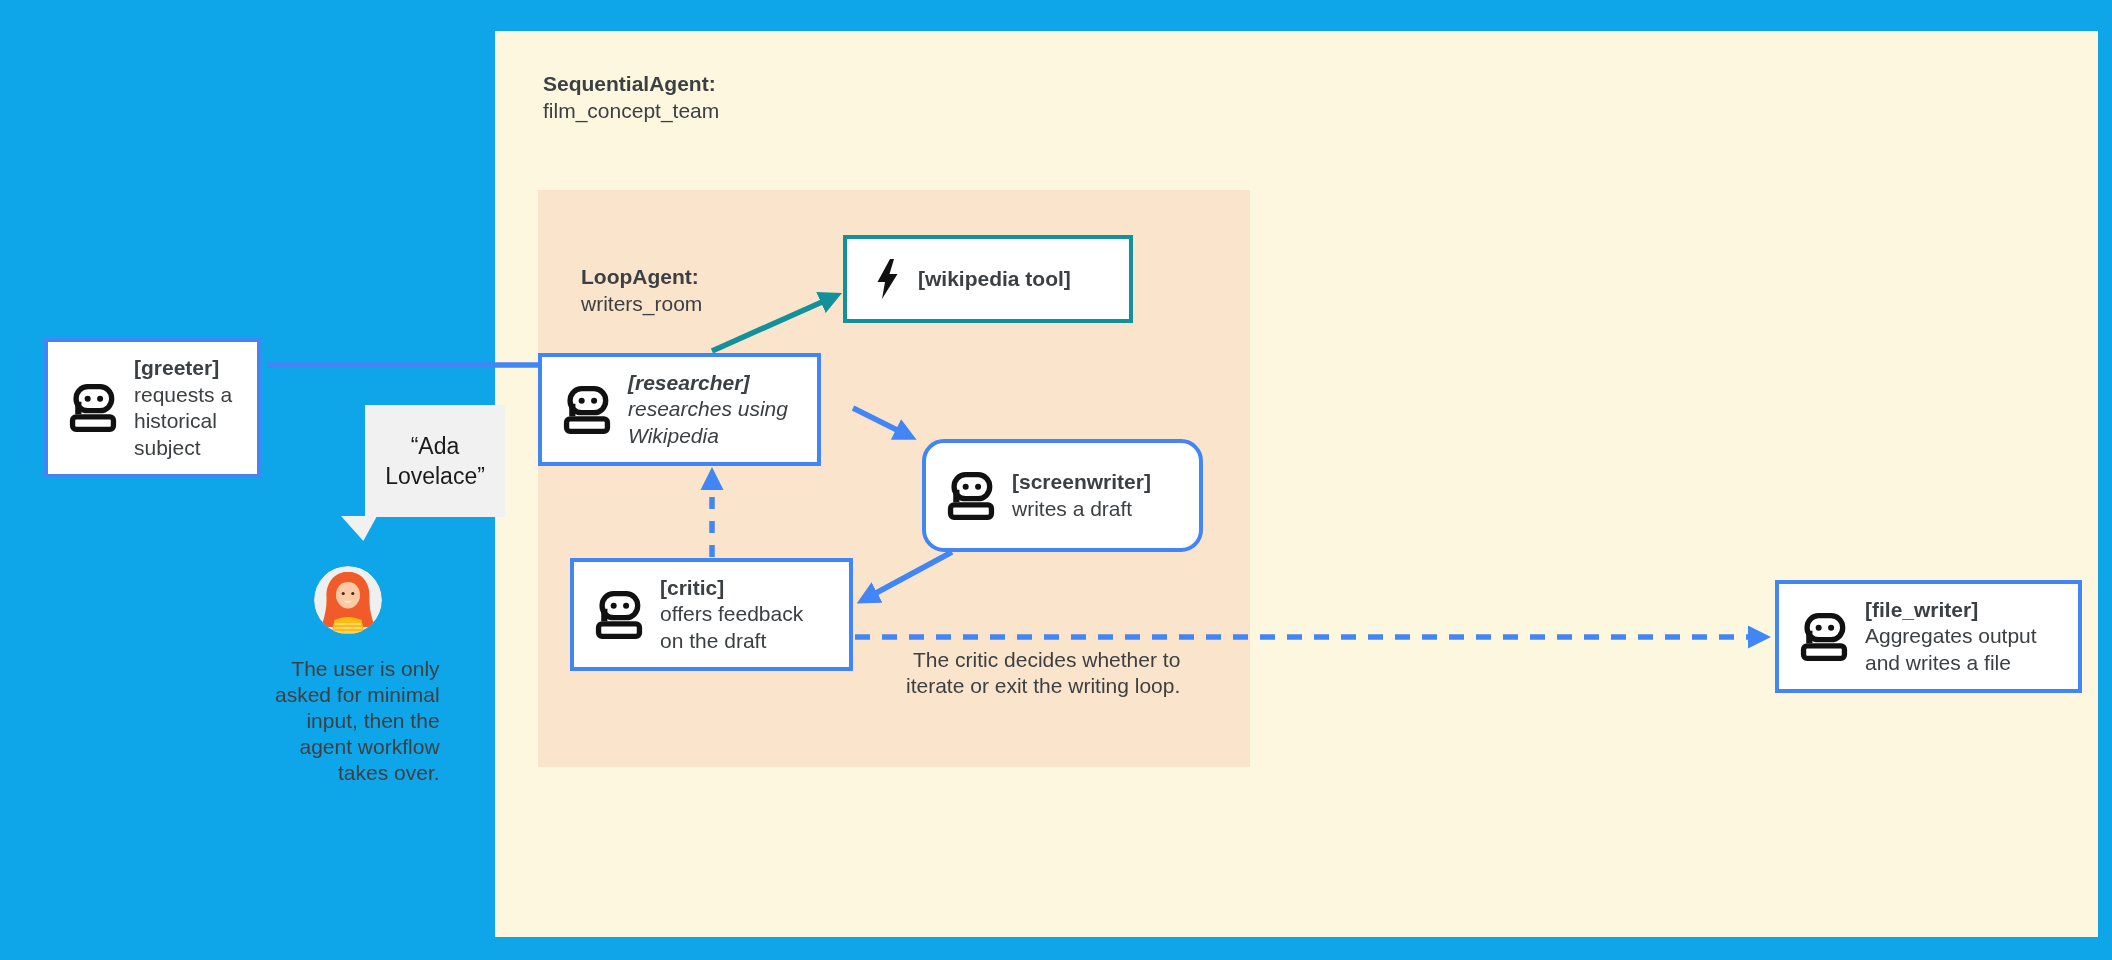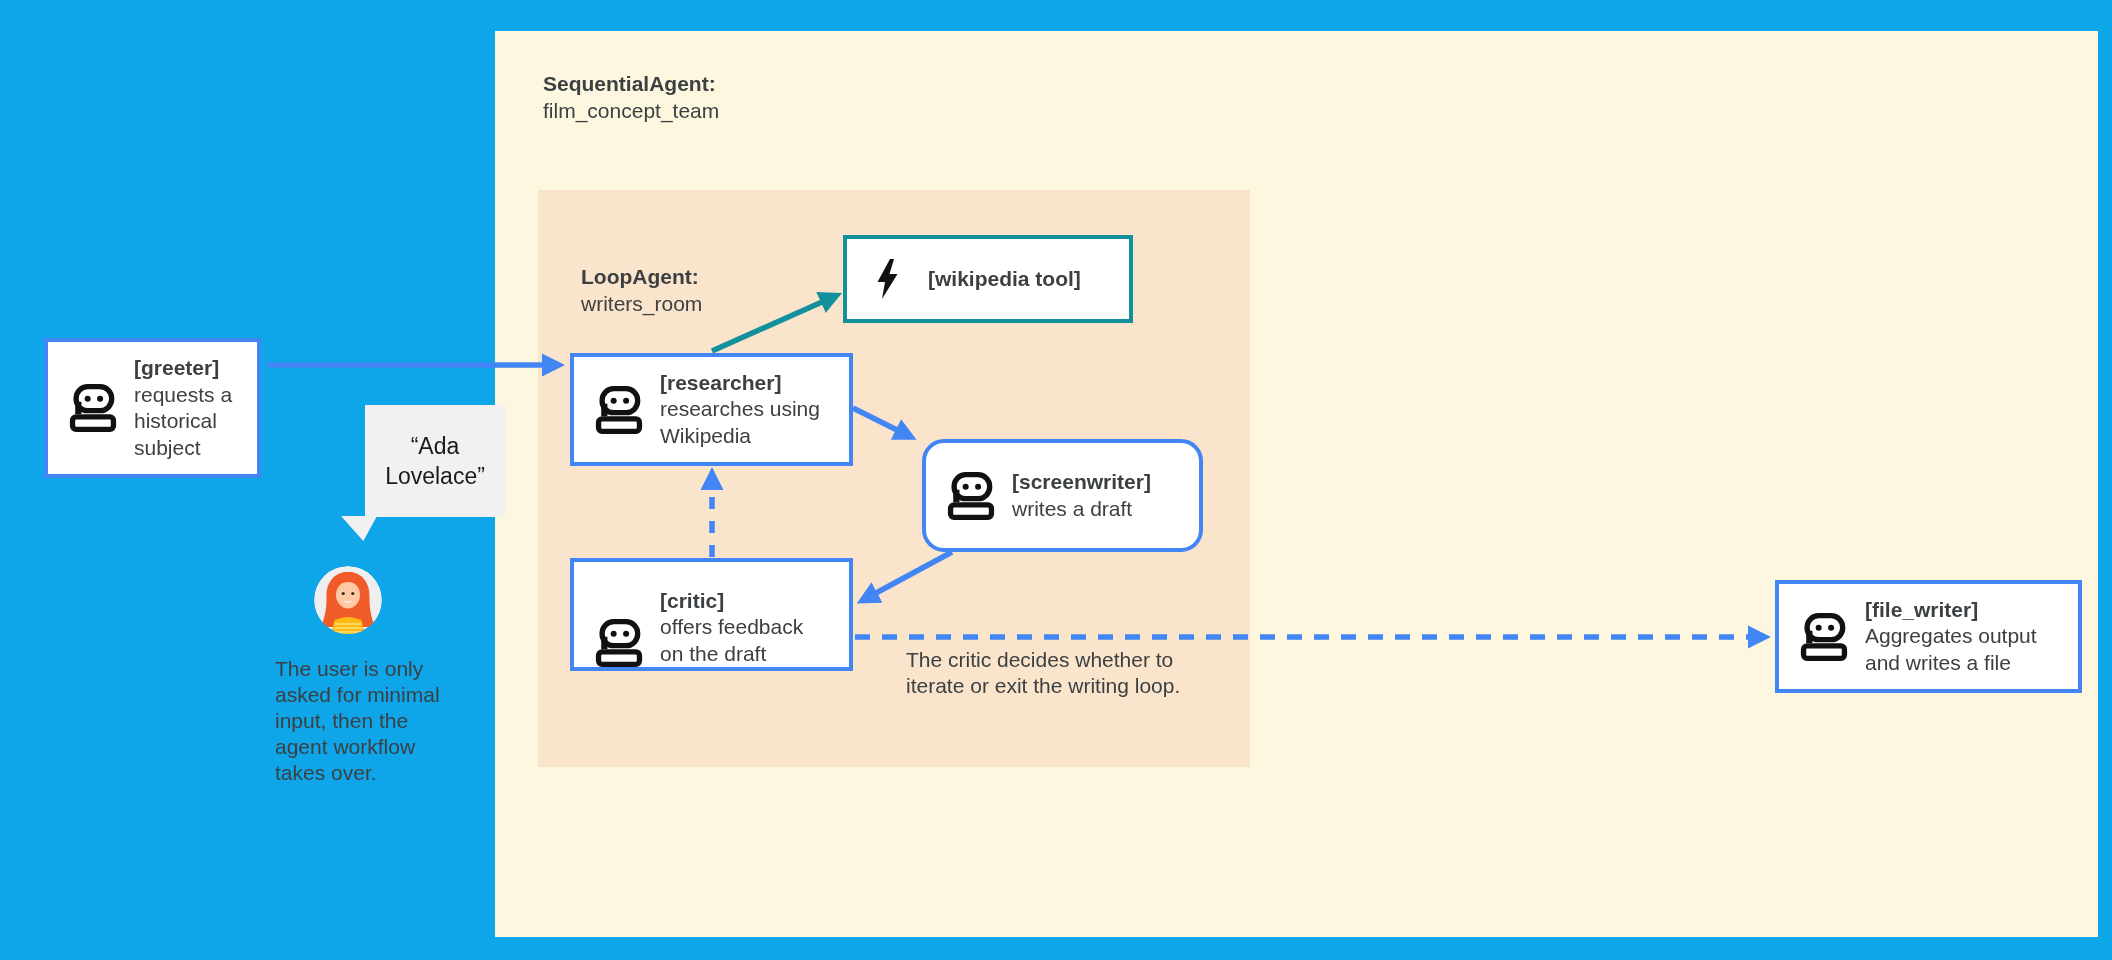--- a/index.html
+++ b/index.html
@@ -13,38 +13,38 @@
   .group-label{position:absolute;font-size:21px;line-height:27px;color:#3C4043;}
   .group-label .t{font-weight:bold;}
   .node{
     position:absolute;box-sizing:border-box;background:#ffffff;border:4px solid #4285F4;
     display:flex;align-items:center;gap:16px;padding-left:20px;
   }
   .node-teal{border-color:#12919C;}
   .node-text{font-size:21px;line-height:26.5px;color:#3C4043;}
   .node-title{font-weight:bold;}
   .n-greeter{left:44px;top:338px;width:217px;height:140px;}
-  .n-researcher{left:570px;top:353px;width:283px;height:113px;}
+  .n-researcher{left:538px;top:353px;width:283px;height:113px;font-style:italic;}
   .n-screenwriter{left:922px;top:439px;width:281px;height:113px;border-radius:22px;}
-  .n-critic{left:570px;top:558px;width:283px;height:113px;align-items:flex-end;}
+  .n-critic{left:570px;top:558px;width:283px;height:113px;}
   .n-filewriter{left:1775px;top:580px;width:307px;height:113px;}
-  .n-wikipedia{left:843px;top:235px;width:290px;height:88px;padding-left:28px;gap:28px;}
+  .n-wikipedia{left:843px;top:235px;width:290px;height:88px;padding-left:28px;gap:18px;}
   .robot-icon{flex:0 0 auto;width:50px;height:48px;}
   .bolt-icon{flex:0 0 auto;width:25px;height:40px;}
   .bubble{
     position:absolute;left:321px;top:405px;width:140px;height:112px;background:#F1F1F1;
     display:flex;align-items:center;justify-content:center;text-align:center;
     font-size:23px;line-height:30px;color:#1b1b1b;margin-left:44px;
   }
   .bubble-tail{
     position:absolute;left:341px;top:516px;width:36px;height:25px;background:#F1F1F1;
     clip-path:polygon(0 0,100% 0,62% 100%);
   }
   .avatar{position:absolute;left:313px;top:565px;width:70px;height:70px;}
-  .note{position:absolute;font-size:21px;line-height:26px;color:#3C4043;}
+  .note{position:absolute;font-size:21px;line-height:26px;color:#3C4043;text-align:right;}
   .note-user{left:275px;top:656px;}
   .note-critic{left:906px;top:647px;}
   .edges{position:absolute;left:0;top:0;pointer-events:none;}
 </style>
 </head>
 <body>
 
 <div class="canvas">
 
   <div class="region region-outer"></div>

